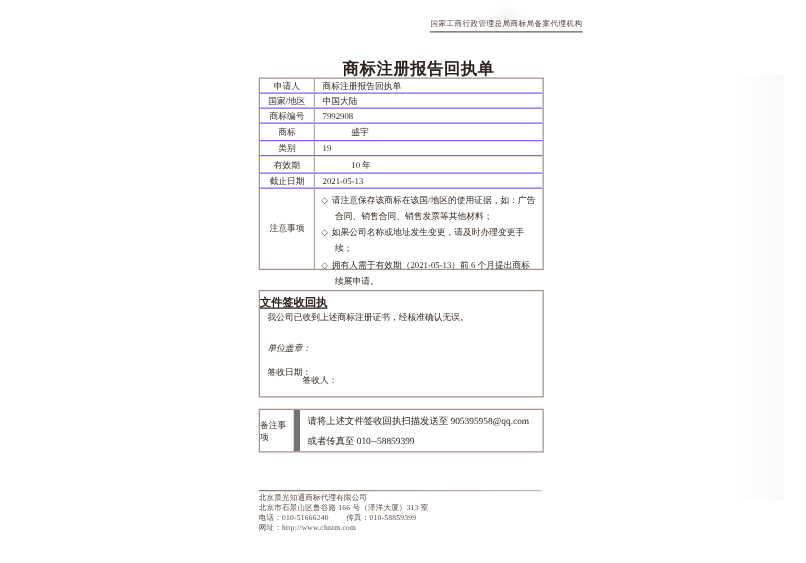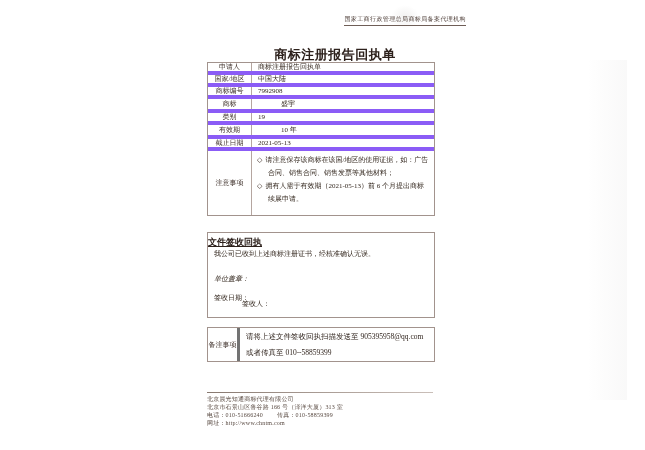--- a/index.html
+++ b/index.html
@@ -23,21 +23,21 @@
     font-size:6px;letter-spacing:.4px;color:#4c3c36;
     border-bottom:1px solid #6f5e57;padding-bottom:1px;
   }
   .title{
     position:absolute;top:32px;left:207px;width:228px;margin:14px;
     text-align:center;font-size:13px;font-weight:bold;letter-spacing:.5px;color:#2d211c;
   }
   
   .box{position:absolute;left:207px;width:228px;border:1px solid #a2938d;box-sizing:border-box;background:rgba(255,255,255,.6);}
   .info-table{top:62px;}
-  .trow{display:flex;border-bottom:4px solid #8b5cf6;box-sizing:border-box;}
+  .trow{display:flex;border-bottom:1px solid #8b5cf6;box-sizing:border-box;}
   .trow:last-child{border-bottom:none;}
   .tlabel{
     width:44px;flex:0 0 44px;border-right:1px solid #b5a6a0;box-sizing:border-box;
     display:flex;align-items:center;justify-content:center;
     font-size:7px;color:#3d2f29;
   }
   .tvalue{
     flex:1;display:flex;align-items:center;
     font-size:7px;color:#34281f;padding-left:6px;box-sizing:border-box;
   }
@@ -56,21 +56,21 @@
     text-decoration:underline;
   }
   .receipt-line{position:absolute;left:6px;font-size:7px;color:#34281f;}
   .rl-statement{top:16px;}
   .rl-stamp{top:41px;font-style:italic;}
   .rl-signer{top:66px;margin-left:28px;}
   .rl-date{top:60px;}
   
   .remarks{top:327px;height:35px;display:flex;}
   .remarks-label{
-    width:32px;flex:0 0 32px;border-right:3px solid #737373;box-sizing:border-box;
+    width:32px;flex:0 0 32px;border-right:5px solid #737373;box-sizing:border-box;
     display:flex;align-items:center;justify-content:center;font-size:7px;color:#3d2f29;
   }
   .remarks-content{flex:1;padding:4px 4px 0 6px;box-sizing:border-box;}
   .remarks-line{font-size:7.5px;line-height:9px;color:#2f231c;}
   .remarks-line + .remarks-line{margin-top:7px;}
   
   .footer{position:absolute;left:207px;top:392px;width:226px;}
   .footer-rule{height:1px;background:linear-gradient(to right,#87786f,#cabfb9);}
   .footer-lines{margin-top:2px;}
   .footer-line{font-size:6px;line-height:8px;color:#594a42;letter-spacing:.2px;}
@@ -113,20 +113,21 @@
     <div class="tvalue">10 年</div>
   </div>
   <div class="trow h12">
     <div class="tlabel">截止日期</div>
     <div class="tvalue">2021-05-13</div>
   </div>
   <div class="trow h64">
     <div class="tlabel">注意事项</div>
     <div class="notes-cell">
       <div class="note-item"><span class="bullet">◇</span><span>请注意保存该商标在该国/地区的使用证据，如：广告合同、销售合同、销售发票等其他材料；</span></div>
+      <div class="note-item"><span class="bullet">◇</span><span>如果公司名称或地址发生变更，请及时办理变更手续；</span></div>
       <div class="note-item"><span class="bullet">◇</span><span>拥有人需于有效期（2021-05-13）前 6 个月提出商标续展申请。</span></div>
     </div>
   </div>
 </div>
 
 <div class="box receipt">
   <div class="receipt-title">文件签收回执</div>
   <div class="receipt-line rl-statement">我公司已收到上述商标注册证书，经核准确认无误。</div>
   <div class="receipt-line rl-stamp">单位盖章：</div>
   <div class="receipt-line rl-signer">签收人：</div>

